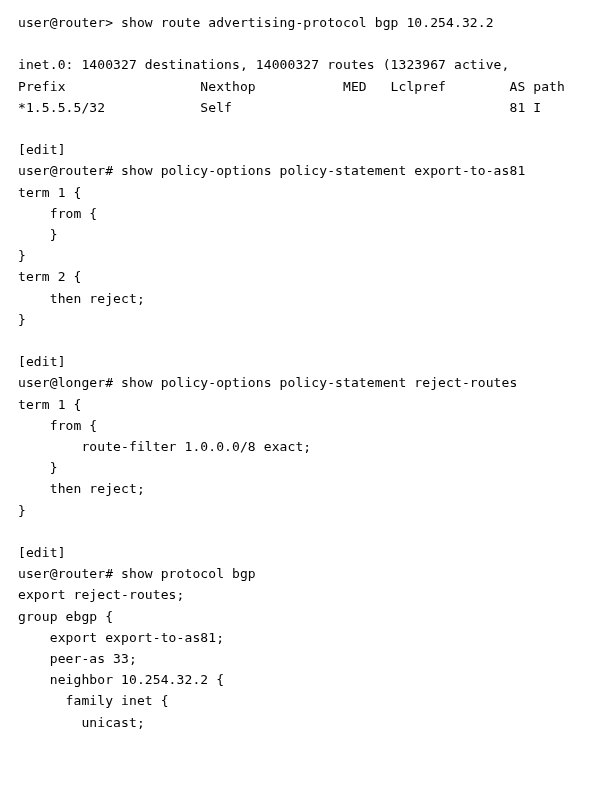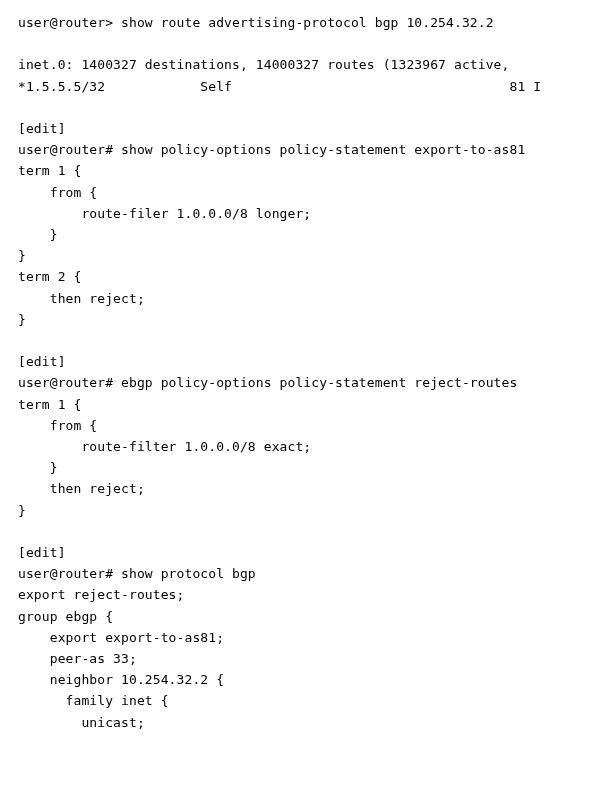--- a/index.html
+++ b/index.html
@@ -29,35 +29,35 @@
     min-height: 21.2px;
   }
 </style>
 </head>
 <body>
 
 <div class="terminal">
   <div class="line">user@router&gt; show route advertising-protocol bgp 10.254.32.2</div>
   <div class="line blank"></div>
   <div class="line">inet.0: 1400327 destinations, 14000327 routes (1323967 active,</div>
+  <div class="line">Prefix                 Nexthop           MED   Lclpref        AS path</div>
   <div class="line">*1.5.5.5/32            Self                                   81 I</div>
   <div class="line blank"></div>
   <div class="line">[edit]</div>
   <div class="line">user@router# show policy-options policy-statement export-to-as81</div>
   <div class="line">term 1 {</div>
   <div class="line">    from {</div>
-  <div class="line">        route-filer 1.0.0.0/8 longer;</div>
   <div class="line">    }</div>
   <div class="line">}</div>
   <div class="line">term 2 {</div>
   <div class="line">    then reject;</div>
   <div class="line">}</div>
   <div class="line blank"></div>
   <div class="line">[edit]</div>
-  <div class="line">user@router# ebgp policy-options policy-statement reject-routes</div>
+  <div class="line">user@longer# show policy-options policy-statement reject-routes</div>
   <div class="line">term 1 {</div>
   <div class="line">    from {</div>
   <div class="line">        route-filter 1.0.0.0/8 exact;</div>
   <div class="line">    }</div>
   <div class="line">    then reject;</div>
   <div class="line">}</div>
   <div class="line blank"></div>
   <div class="line">[edit]</div>
   <div class="line">user@router# show protocol bgp</div>
   <div class="line">export reject-routes;</div>

